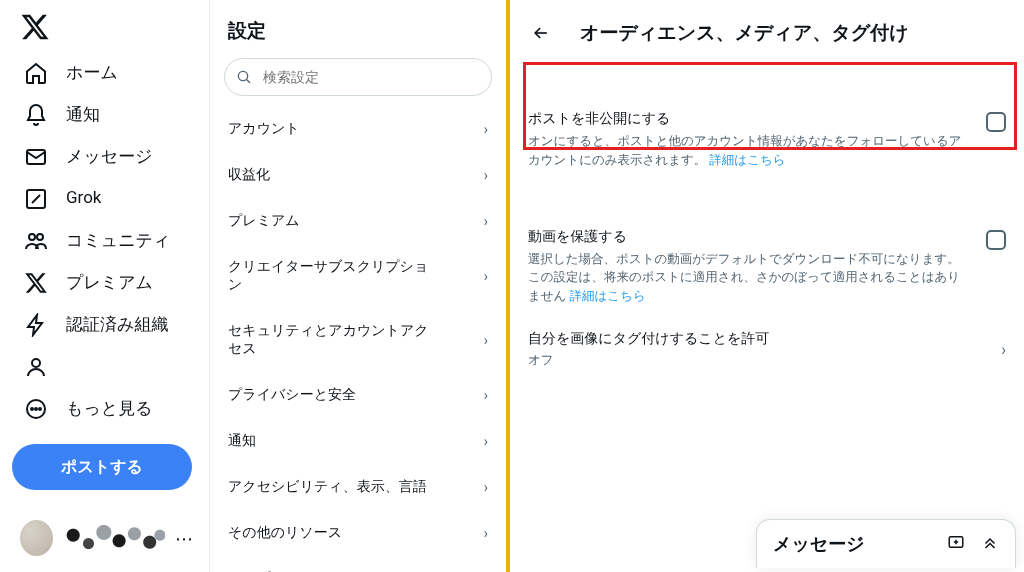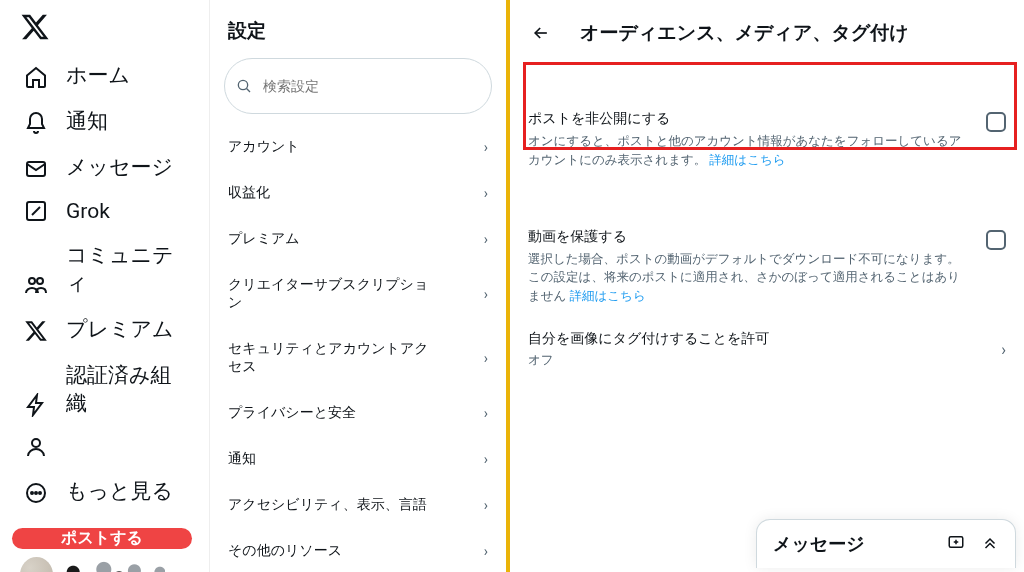--- a/index.html
+++ b/index.html
@@ -19,33 +19,33 @@
     display: flex;
     flex-direction: column;
     border-right: 1px solid #eee;
   }
   .logo {
     width: 30px; height: 30px;
     margin: 4px 0 10px 8px;
   }
   .nav-item {
     display: flex;
-    align-items: flex-end;
+    align-items: flex-start;
     gap: 18px;
     padding: 9px 12px;
-    font-size: 21px;
+    font-size: 17px;
     font-weight: 400;
     border-radius: 999px;
     cursor: pointer;
   }
   .nav-item .icon { width: 24px; height: 24px; display:flex;align-items:center;justify-content:center;}
   .nav-item .icon svg { width: 24px; height: 24px; }
   .post-btn {
     margin-top: 14px;
-    background: #ef4444;
+    background: #3b82f6;
     color: #fff;
     border: none;
     border-radius: 999px;
     width: 180px;
     height: 46px;
     font-size: 16px;
     font-weight: 700;
     cursor: pointer;
   }
   .account-row {
@@ -82,21 +82,21 @@
     font-size: 19px;
     font-weight: 700;
     padding: 10px 18px 14px;
   }
   .search-wrap {
     margin: 0 14px 10px;
     position: relative;
   }
   .search-input {
     width: 100%;
-    height: 56px;
+    height: 38px;
     border: 1px solid #cfd9de;
     border-radius: 999px;
     padding: 0 14px 0 38px;
     font-size: 14px;
     background:#fff;
     color:#536471;
   }
   .search-icon {
     position:absolute; left:12px; top:50%; transform:translateY(-50%);
     width:16px;height:16px;color:#536471;

